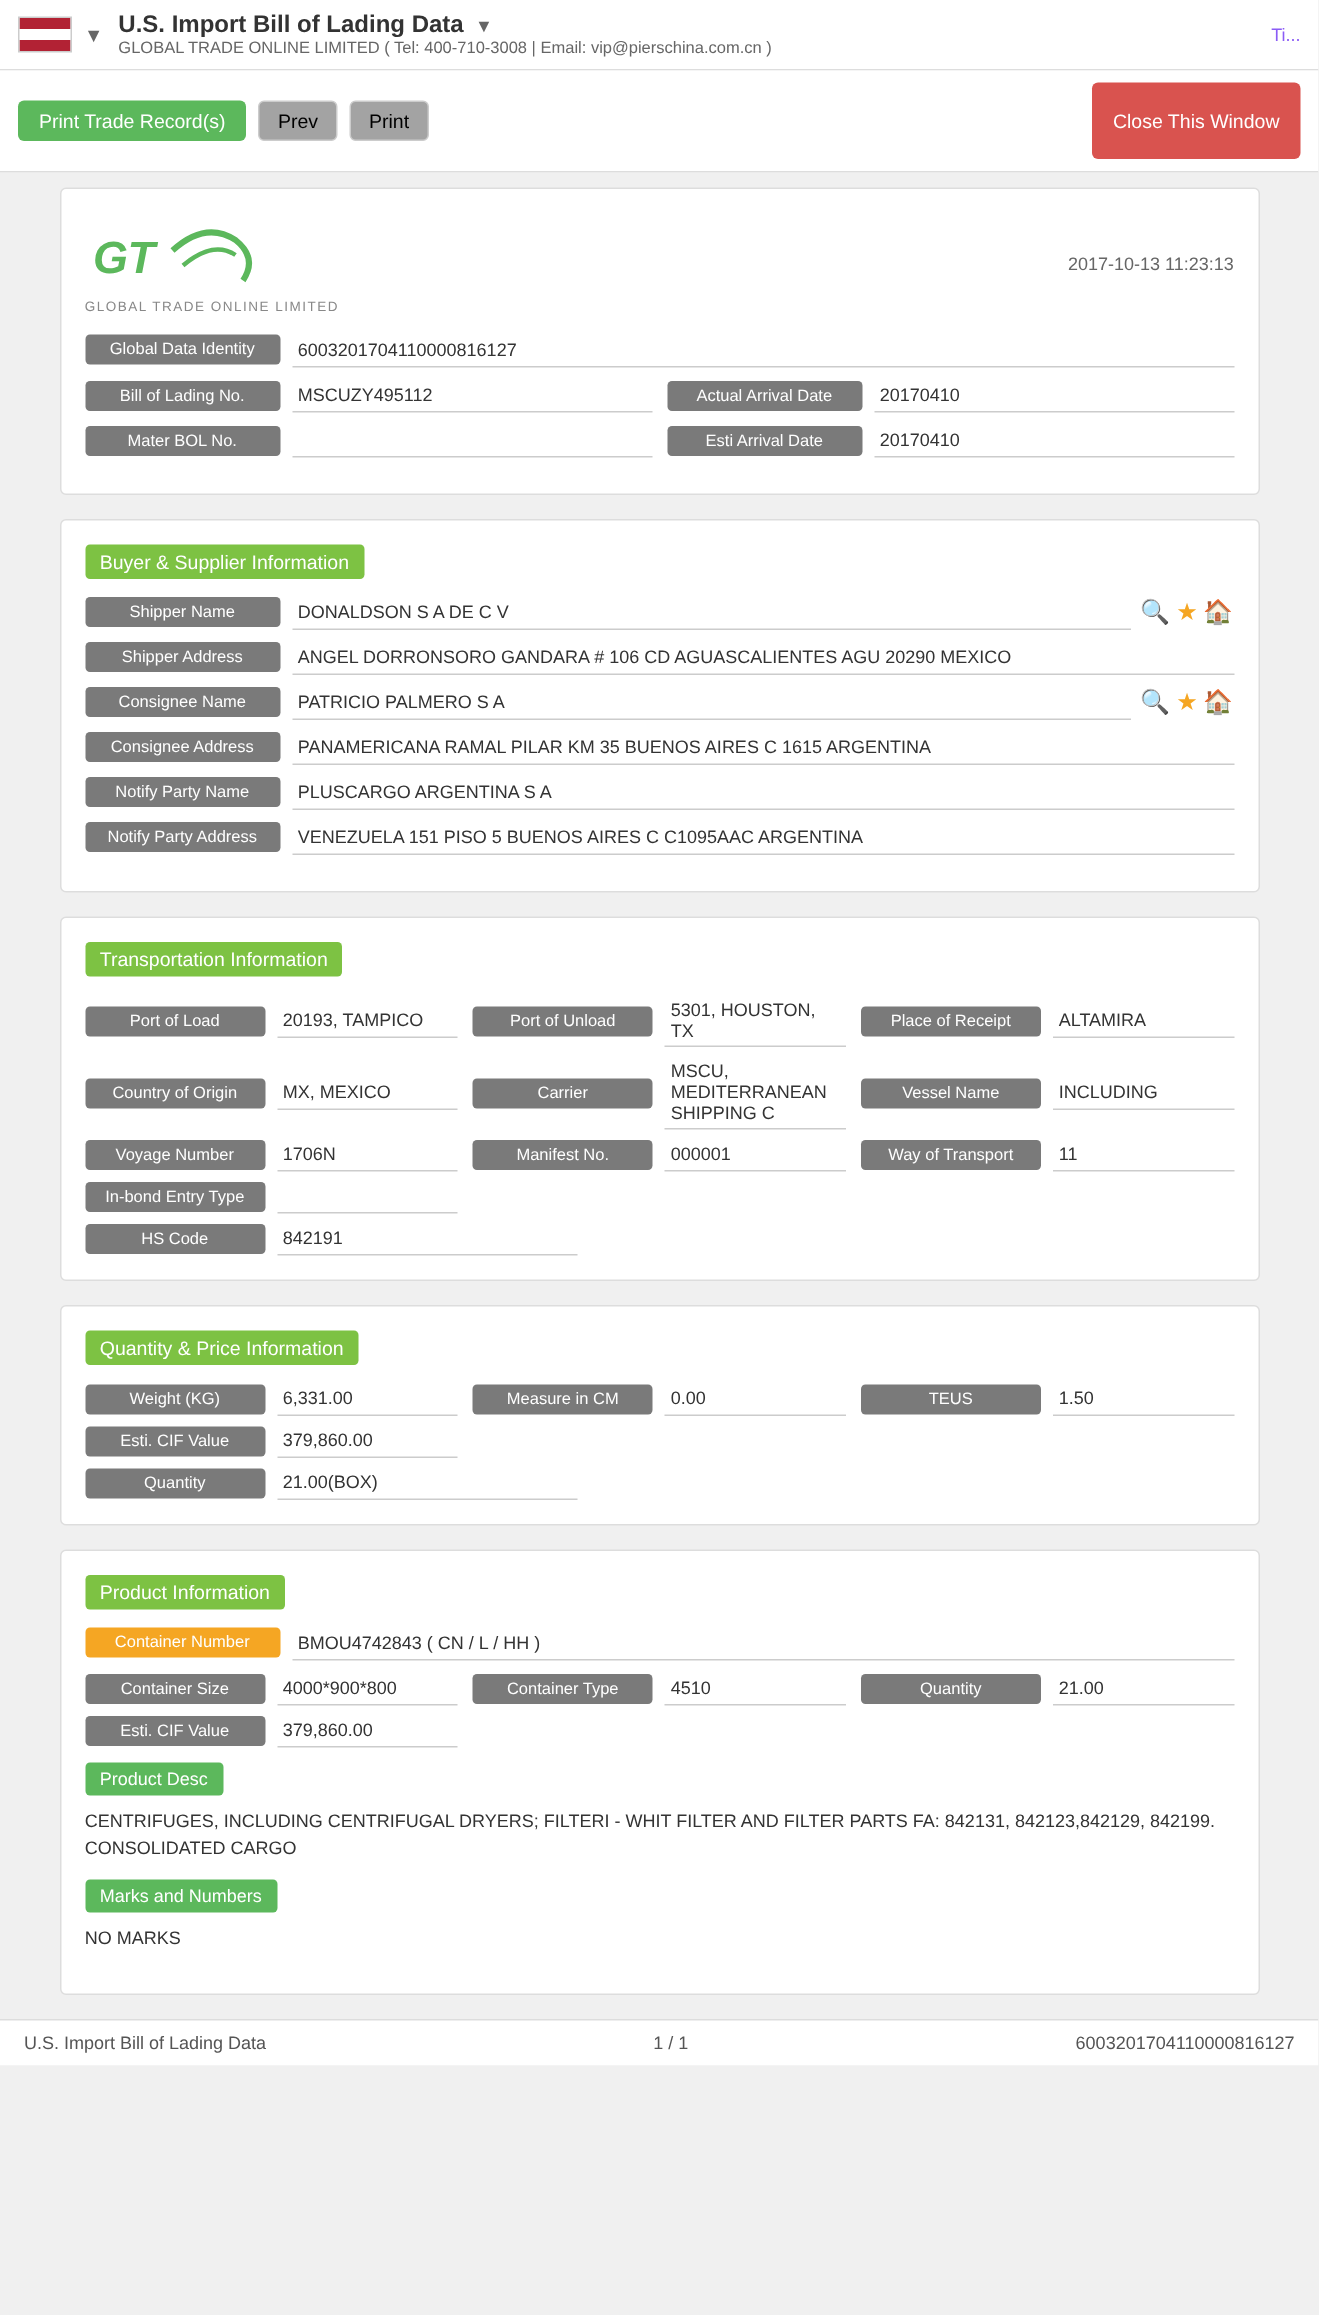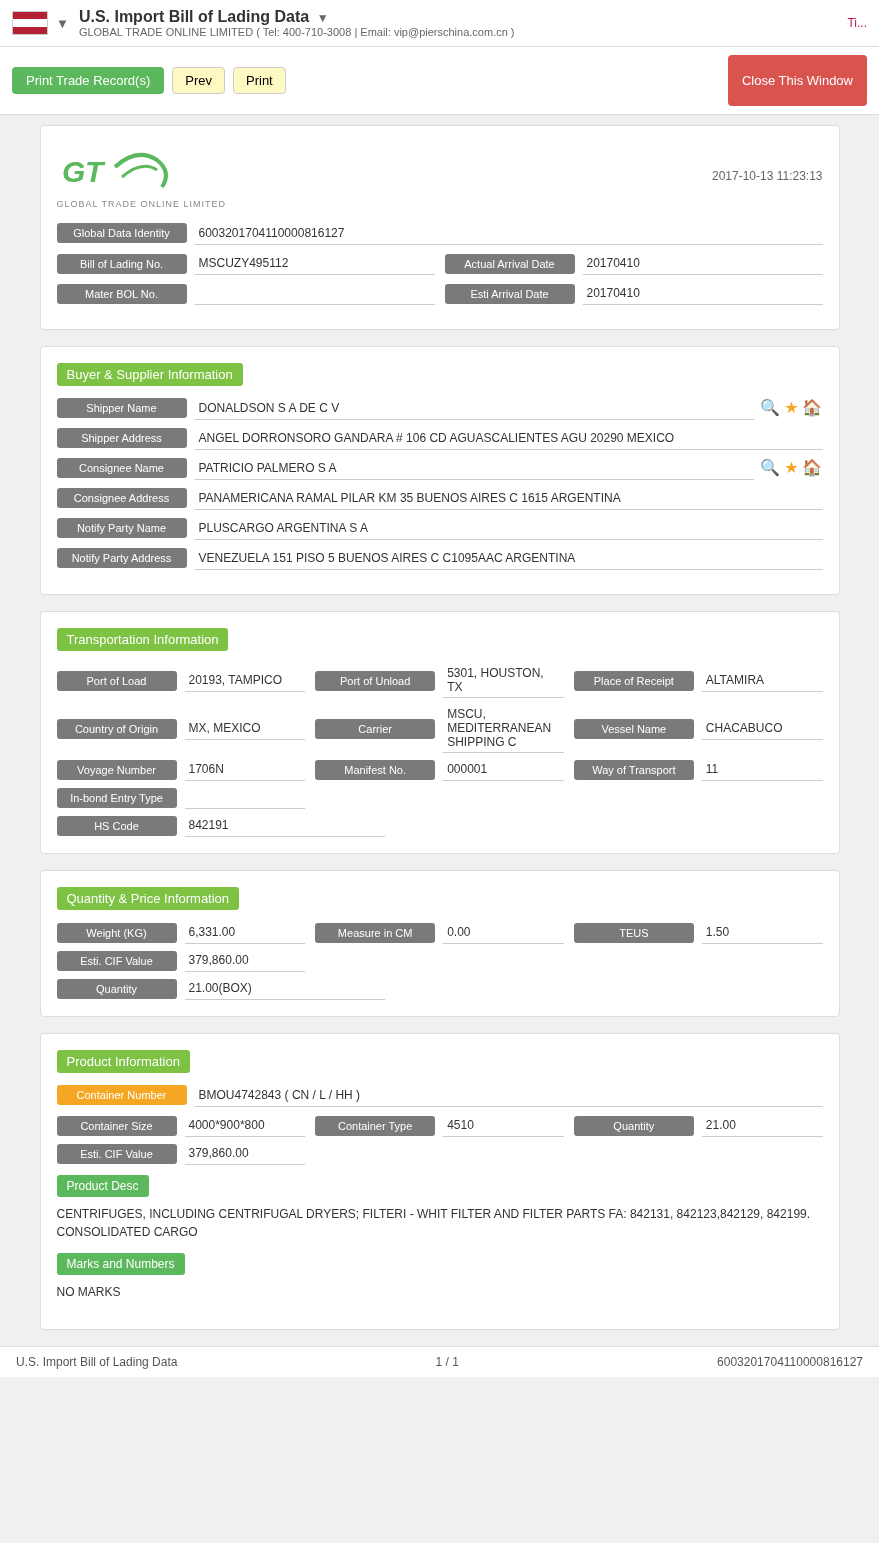--- a/index.html
+++ b/index.html
@@ -3,25 +3,25 @@
   <meta charset="utf-8">
   <style>
     * { box-sizing: border-box; margin: 0; padding: 0; }
     body { font-family: Arial, sans-serif; font-size: 13px; background: #f0f0f0; color: #333; }
     
     .top-bar { background: #fff; padding: 8px 12px; display: flex; align-items: center; border-bottom: 1px solid #ddd; }
     .flag { width: 36px; height: 24px; background: linear-gradient(to bottom, #B22234 33%, #fff 33%, #fff 66%, #B22234 66%); border: 1px solid #ccc; margin-right: 8px; }
     .app-title { font-size: 16px; font-weight: bold; color: #333; margin-right: 4px; }
     .dropdown-arrow { color: #666; font-size: 12px; }
     .subtitle { font-size: 11px; color: #666; }
-    .top-bar-right { margin-left: auto; font-size: 12px; color: #be185d; }
+    .top-bar-right { margin-left: auto; font-size: 12px; color: #8b5cf6; }
 
     .toolbar { background: #fff; padding: 8px 12px; display: flex; align-items: center; gap: 8px; border-bottom: 1px solid #ddd; justify-content: center; }
     .btn-print { background: #5cb85c; color: #fff; border: none; padding: 6px 14px; border-radius: 4px; cursor: pointer; font-size: 13px; }
-    .btn-nav { background: #fef9c3; border: 1px solid #ccc; padding: 5px 12px; border-radius: 4px; cursor: pointer; font-size: 13px; }
+    .btn-nav { background: #a3a3a3; border: 1px solid #ccc; padding: 5px 12px; border-radius: 4px; cursor: pointer; font-size: 13px; }
     .btn-close { background: #d9534f; color: #fff; border: none; padding: 18px 14px; border-radius: 4px; cursor: pointer; font-size: 13px; margin-left: auto; }
 
     .content { max-width: 820px; margin: 10px auto; padding: 0 10px; }
 
     .card { background: #fff; border: 1px solid #ddd; border-radius: 4px; margin-bottom: 16px; padding: 16px; }
 
     .card-header-row { display: flex; justify-content: space-between; align-items: center; margin-bottom: 14px; }
     .logo-area { display: flex; flex-direction: column; align-items: flex-start; }
     .timestamp { font-size: 12px; color: #666; }
 
@@ -186,21 +186,21 @@
       <div class="info-cell">
         <div class="info-label">Country of Origin</div>
         <div class="info-value">MX, MEXICO</div>
       </div>
       <div class="info-cell">
         <div class="info-label">Carrier</div>
         <div class="info-value">MSCU, MEDITERRANEAN SHIPPING C</div>
       </div>
       <div class="info-cell">
         <div class="info-label">Vessel Name</div>
-        <div class="info-value">CHACABUCO</div>
+        <div class="info-value">INCLUDING</div>
       </div>
       <div class="info-cell">
         <div class="info-label">Voyage Number</div>
         <div class="info-value">1706N</div>
       </div>
       <div class="info-cell">
         <div class="info-label">Manifest No.</div>
         <div class="info-value">000001</div>
       </div>
       <div class="info-cell">

